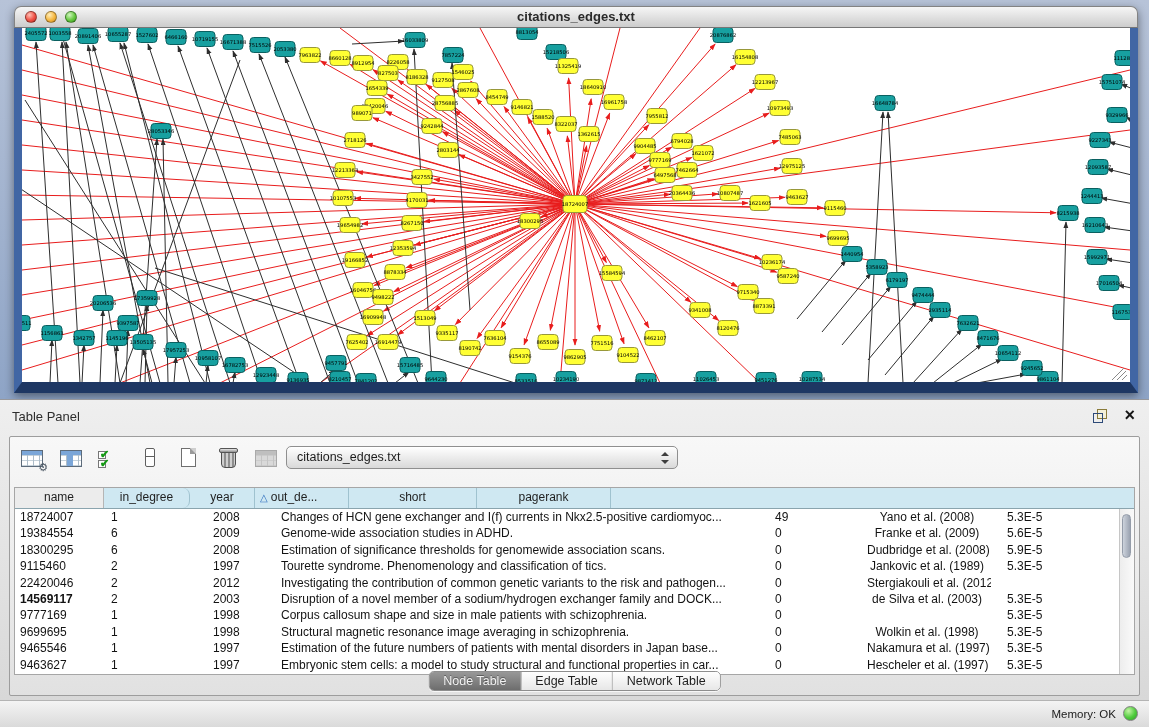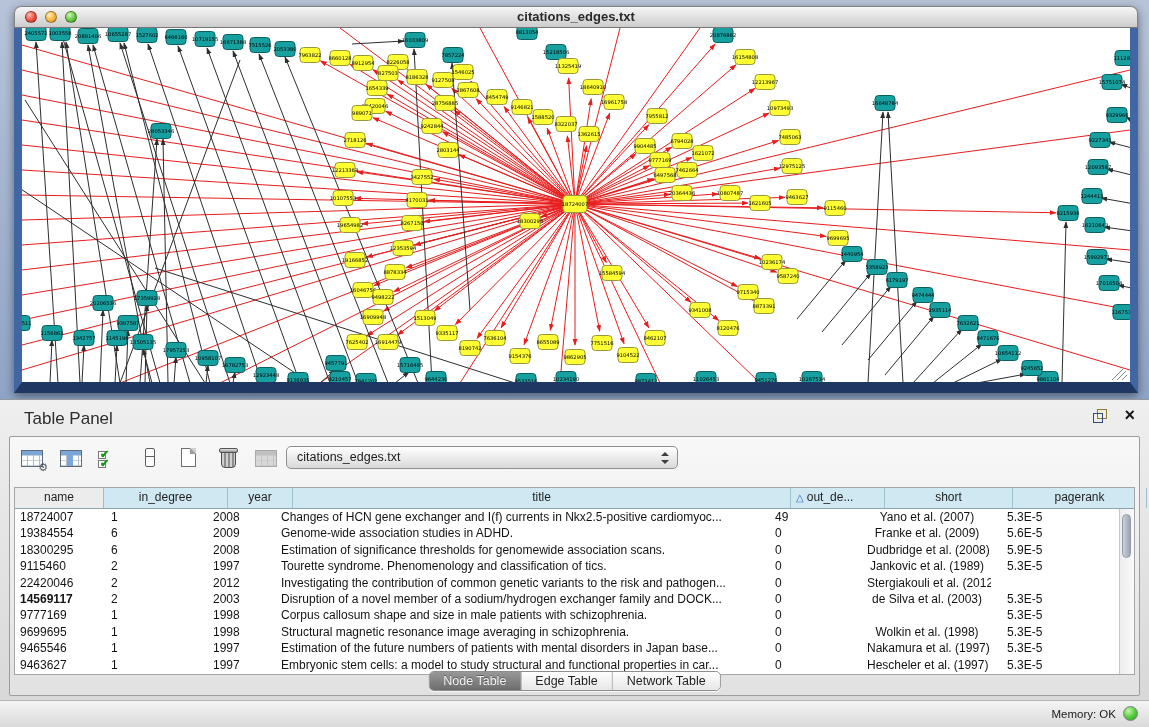--- a/index.html
+++ b/index.html
@@ -24,21 +24,21 @@
   .light.yellow{background:radial-gradient(circle at 35% 30%,#ffeebb,#f5b63f 55%,#c98c1d);}
   .light.green{background:radial-gradient(circle at 35% 30%,#d2f5c0,#64c83f 55%,#3c9a22);}
   .win-content{position:absolute;top:22px;left:0;right:0;bottom:0;background:#fff;
     border-left:8px solid #4166a4;border-right:8px solid #4166a4;border-bottom:11px solid #1e3763;
     box-sizing:border-box;}
   .win-content svg{display:block;}
   
   .table-panel{position:absolute;left:0;top:399px;width:1149px;height:301px;
     background:linear-gradient(#efefef,#d8d8d8);border-top:1px solid #98989c;box-sizing:border-box;}
   .tp-header{height:34px;position:relative;}
-  .tp-title{position:absolute;left:24px;top:9px;font-size:17px;color:#2e2e2e;}
+  .tp-title{position:absolute;left:12px;top:9px;font-size:13px;color:#2e2e2e;}
   .tp-float{position:absolute;right:42px;top:9px;width:14px;height:14px;}
   .tp-float .sq1{position:absolute;right:0;top:0;width:8px;height:8px;border:1px solid #8a7b3a;background:#f4f0d8;}
   .tp-float .sq2{position:absolute;left:0;bottom:0;width:8px;height:8px;border:1px solid #2d4a78;background:transparent;}
   .tp-close{position:absolute;right:14px;top:4px;font-size:18px;font-weight:bold;color:#161616;line-height:22px;}
   .tp-body{position:absolute;left:9px;right:9px;top:36px;height:260px;
     border:1px solid #9d9d9d;border-radius:2px;background:linear-gradient(#f8f8f8,#e1e1e1);box-sizing:border-box;}
   
   .toolbar{position:absolute;left:8px;top:5px;height:32px;display:flex;align-items:center;gap:9px;}
   .tbi{width:30px;height:30px;position:relative;flex:none;}
   .ic-table{position:absolute;left:3px;top:7px;width:20px;height:15px;border:1px solid #5d6b7a;background:#fff;
@@ -626,36 +626,35 @@
     <div class="combo">
       <div class="combo-text">citations_edges.txt</div>
       <div class="combo-arrows">
         <div class="up"></div>
           <div class="down"></div>
       </div>
     </div>
     <div class="table-wrap">
       <div class="thead" id="thead">
           <div class="th gray" style="width: 89px;">name</div>
-          <div class="th" style="width: 124px;">in_degree</div>
+          <div class="th" style="width: 86px; border-radius: 7px;">in_degree</div>
           <div class="th" style="width: 65px;">year</div>
-          <div class="th" style="width: 498px;">title</div>
           <div class="th leftal" style="width: 94px;"><span class="sort">△</span>out_de...</div>
           <div class="th" style="width: 128px;">short</div>
           <div class="th" style="width: 134px;">pagerank</div>
         </div>
       <div class="tbody" id="tbody">
 
       <div class="tr">
             <div class="td" style="width: 89px; padding: 0px 4px 0px 5px;">18724007</div>
             <div class="td" style="width: 102px; padding: 0px 4px 0px 7px;">1</div>
             <div class="td" style="width: 65px; padding: 0px 4px 0px 7px;">2008</div>
             <div class="td" style="width: 498px; padding: 0px 4px 0px 10px;">Changes of HCN gene exchanger and I(f) currents in Nkx2.5-positive cardiomyoc...</div>
             <div class="td" style="width: 94px; padding: 0px 4px 0px 6px;">49</div>
-            <div class="td" style="width: 128px; padding: 0px 4px; text-align: center;">Yano et al. (2007)</div>
+            <div class="td" style="width: 128px; padding: 0px 4px; text-align: center;">Yano et al. (2008)</div>
             <div class="td" style="width: 134px; padding: 0px 4px 0px 16px;">5.3E-5</div>
           </div>
           <div class="tr">
             <div class="td" style="width: 89px; padding: 0px 4px 0px 5px;">19384554</div>
             <div class="td" style="width: 102px; padding: 0px 4px 0px 7px;">6</div>
             <div class="td" style="width: 65px; padding: 0px 4px 0px 7px;">2009</div>
             <div class="td" style="width: 498px; padding: 0px 4px 0px 10px;">Genome-wide association studies in ADHD.</div>
             <div class="td" style="width: 94px; padding: 0px 4px 0px 6px;">0</div>
             <div class="td" style="width: 128px; padding: 0px 4px; text-align: center;">Franke et al. (2009)</div>
             <div class="td" style="width: 134px; padding: 0px 4px 0px 16px;">5.6E-5</div>

